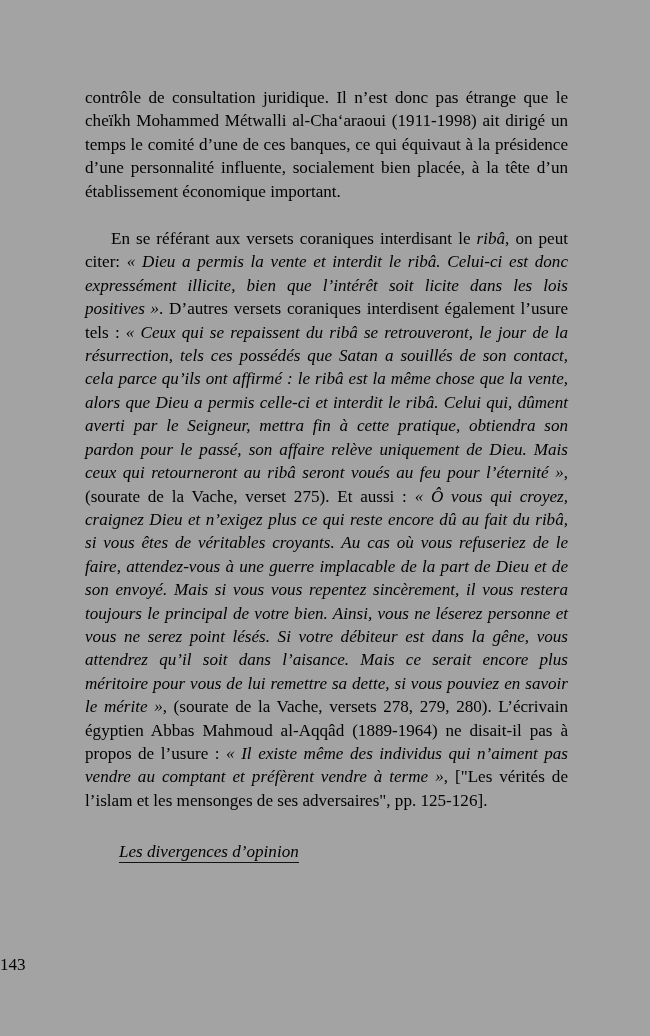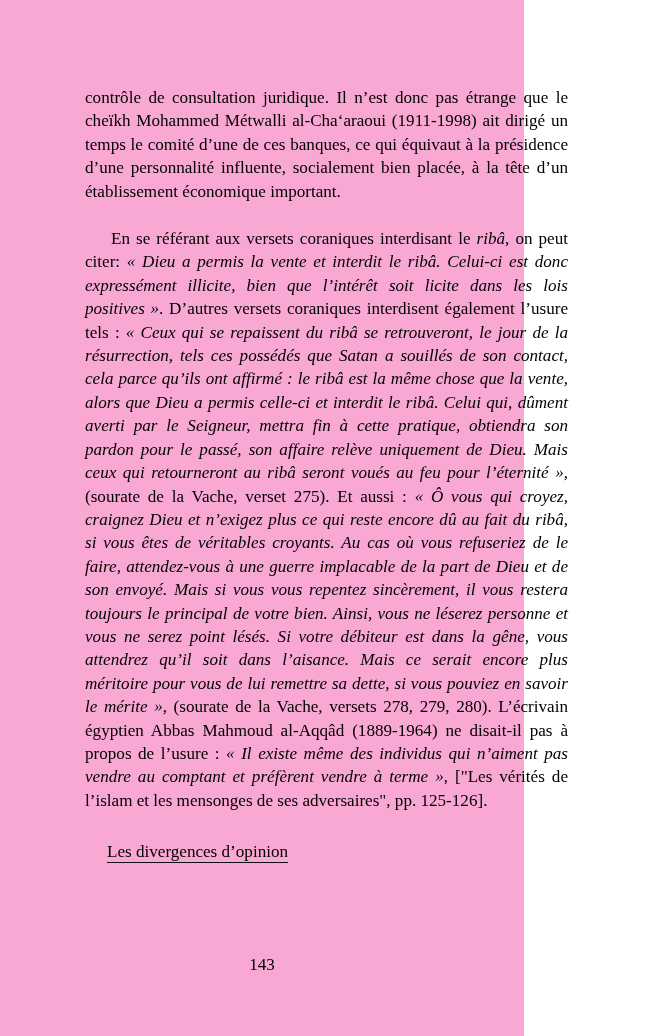--- a/index.html
+++ b/index.html
@@ -11,23 +11,23 @@
     width: 650px;
     height: 1036px;
     background: #ffffff;
     font-family: "Liberation Serif", "DejaVu Serif", serif;
     color: #000000;
     -webkit-font-smoothing: antialiased;
   }
 
   .page {
     position: relative;
-    width: 524px;
+    width: 650px;
     height: 1036px;
-    background: #f9a8d4;
+    background: #a3a3a3;
     box-sizing: border-box;
   }
 
   .text-column {
     position: absolute;
     left: 85px;
     top: 86px;
     width: 483px;
   }
 
@@ -49,44 +49,44 @@
   p.para + p.para {
     margin-top: 24px;
   }
 
   .it {
     font-style: italic;
   }
 
   
   .subheading {
-    margin: 4px;
+    margin: 16px;
     font-size: 17.1px;
     line-height: 23.4px;
+    font-style: italic;
     text-indent: 0;
     padding-left: 18px;
   }
   .subheading .rule {
     border-bottom: 1px solid #111111;
     padding-bottom: 1px;
   }
 
   .block-gap-before-heading {
     margin-top: 28px;
   }
   .block-gap-after-heading {
     margin-top: 27px;
   }
 
   .folio {
     position: absolute;
     left: 0;
     right: 0;
     top: 955px;
-    text-align: center;
     font-size: 17.1px;
     line-height: 20px;
     color: #000000;
   }
 </style>
 </head>
 <body>
 
 <div class="page">
 

